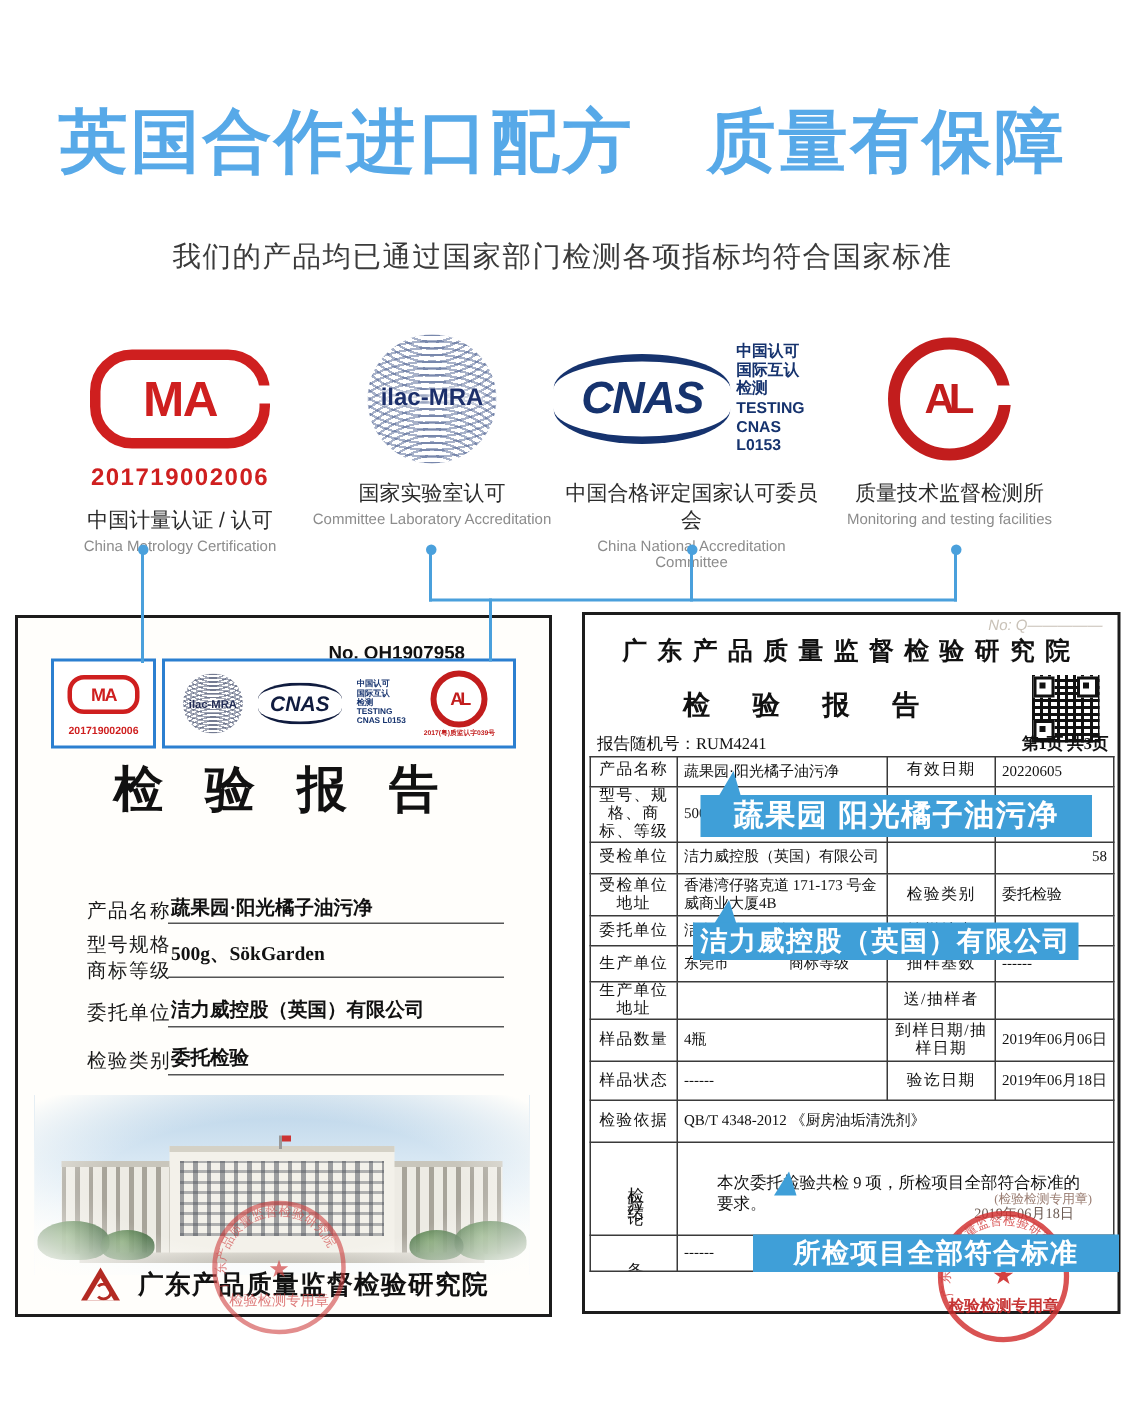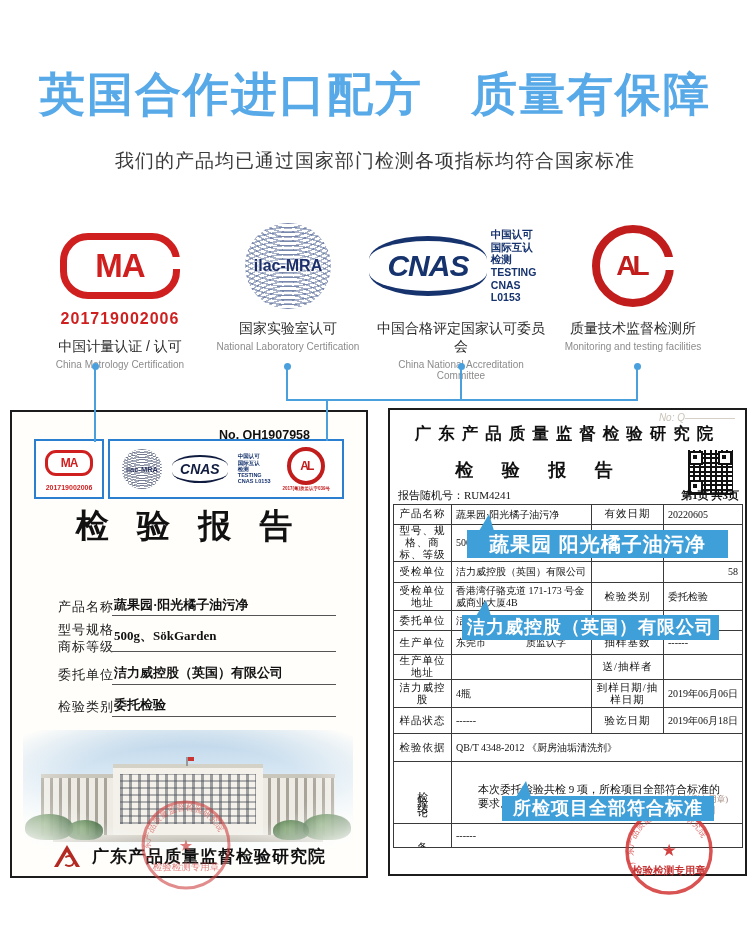--- a/index.html
+++ b/index.html
@@ -3,21 +3,21 @@
 <meta charset="utf-8">
 <style>
   html,body{margin:0;padding:0;background:#fff;}
   body{font-family:"Liberation Sans","DejaVu Sans",sans-serif;}
   .page{position:relative;width:750px;height:939px;background:#fff;overflow:hidden;}
   .serif{font-family:Liberation Sans, sans-serif;}
 
   
   .main-title{position:absolute;top:64px;left:0;width:750px;text-align:center;
     font-size:46px;font-weight:bold;color:#57a9e8;letter-spacing:2px;}
-  .subtitle{position:absolute;top:148px;left:0;width:750px;text-align:center;
+  .subtitle{position:absolute;top:158px;left:0;width:750px;text-align:center;
     font-size:19px;color:#3b3b3b;letter-spacing:1px;}
 
   
   .cert{position:absolute;top:222px;width:176px;text-align:center;}
   .cert .logo-box{height:88px;display:flex;align-items:center;justify-content:center;}
   .cert-code{line-height:18px;font-weight:bold;color:#cf1f1f;}
   .cert-zh{margin-top:10px;font-size:14px;color:#2b2b2b;}
   .cert-en{margin-top:3px;font-size:10px;color:#8c8c8c;}
   .cert1{left:32px}.cert2{left:200px}.cert3{left:373px}.cert4{left:545px}
   .cert1 .cert-code{font-size:16px;letter-spacing:1px;}
@@ -153,21 +153,21 @@
   .concl-text{padding:6px 10px 0 22px;font-size:11px;line-height:1.3;}
   .concl-note{position:absolute;right:14px;top:32px;font-size:8.5px;color:#9a7d72;}
   .concl-date{position:absolute;right:26px;top:43px;font-size:9.5px;color:#6b5a52;}
   .rd-stamp{position:absolute;left:622px;top:804px;width:94px;height:94px;z-index:4;opacity:.92;}
 
   
   .callout{position:absolute;z-index:6;background:#3f9fd8;color:#fff;font-weight:bold;
     text-align:center;letter-spacing:1px;}
   .co1{left:467px;top:530px;width:261px;height:28px;line-height:28px;font-size:20px;}
   .co2{left:462px;top:615px;width:257px;height:25px;line-height:25px;font-size:18px;}
-  .co3{left:502px;top:796px;width:212px;height:25px;line-height:25px;font-size:18px;}
+  .co3{left:502px;top:823px;width:244px;height:25px;line-height:25px;font-size:18px;}
   .co-tail{position:absolute;z-index:6;width:0;height:0;border-style:solid;
     border-color:transparent transparent #3f9fd8 transparent;}
   .ct1{left:479px;top:514px;border-width:0 5px 17px 10px;}
   .ct2{left:476px;top:600px;border-width:0 5px 16px 10px;}
   .ct3{left:516px;top:781px;border-width:0 5px 16px 10px;}
 </style>
 </head>
 <body>
 
 <div class="page">
@@ -187,21 +187,21 @@
   </div>
 
   <div class="cert cert2">
     <div class="logo-box">
       <div class="ilac-circle">
         <span class="ilac-text">ilac-MRA</span>
       </div>
     </div>
     <div class="cert-code"></div>
     <div class="cert-zh">国家实验室认可</div>
-    <div class="cert-en">National Laboratory Certification</div>
+    <div class="cert-en">Committee Laboratory Accreditation</div>
   </div>
 
   <div class="cert cert3">
     <div class="logo-box">
       <div class="cnas-wrap">
         <div class="cnas-swoosh">
           <span class="cnas-text">CNAS</span>
         </div>
         <div class="cnas-side">
           <div>中国认可</div>
@@ -373,32 +373,32 @@
         <td class="val">委托检验</td>
       </tr>
       <tr class="r5">
         <td class="hd">委托单位</td>
         <td class="val">洁力威控股（英国）有限公司</td>
         <td class="hd">抽样地点</td>
         <td class="val">------</td>
       </tr>
       <tr class="r6">
         <td class="hd">生产单位</td>
-        <td class="val">东莞市　　　　质监认字</td>
+        <td class="val">东莞市　　　　商标等级</td>
         <td class="hd">抽样基数</td>
         <td class="val">------</td>
       </tr>
       <tr class="r7">
         <td class="hd">生产单位地址</td>
         <td class="val"></td>
         <td class="hd">送/抽样者</td>
         <td class="val"></td>
       </tr>
       <tr class="r8">
-        <td class="hd">洁力威控股</td>
+        <td class="hd">样品数量</td>
         <td class="val">4瓶</td>
         <td class="hd">到样日期/抽样日期</td>
         <td class="val">2019年06月06日</td>
       </tr>
       <tr class="r9">
         <td class="hd">样品状态</td>
         <td class="val">------</td>
         <td class="hd">验讫日期</td>
         <td class="val">2019年06月18日</td>
       </tr>

